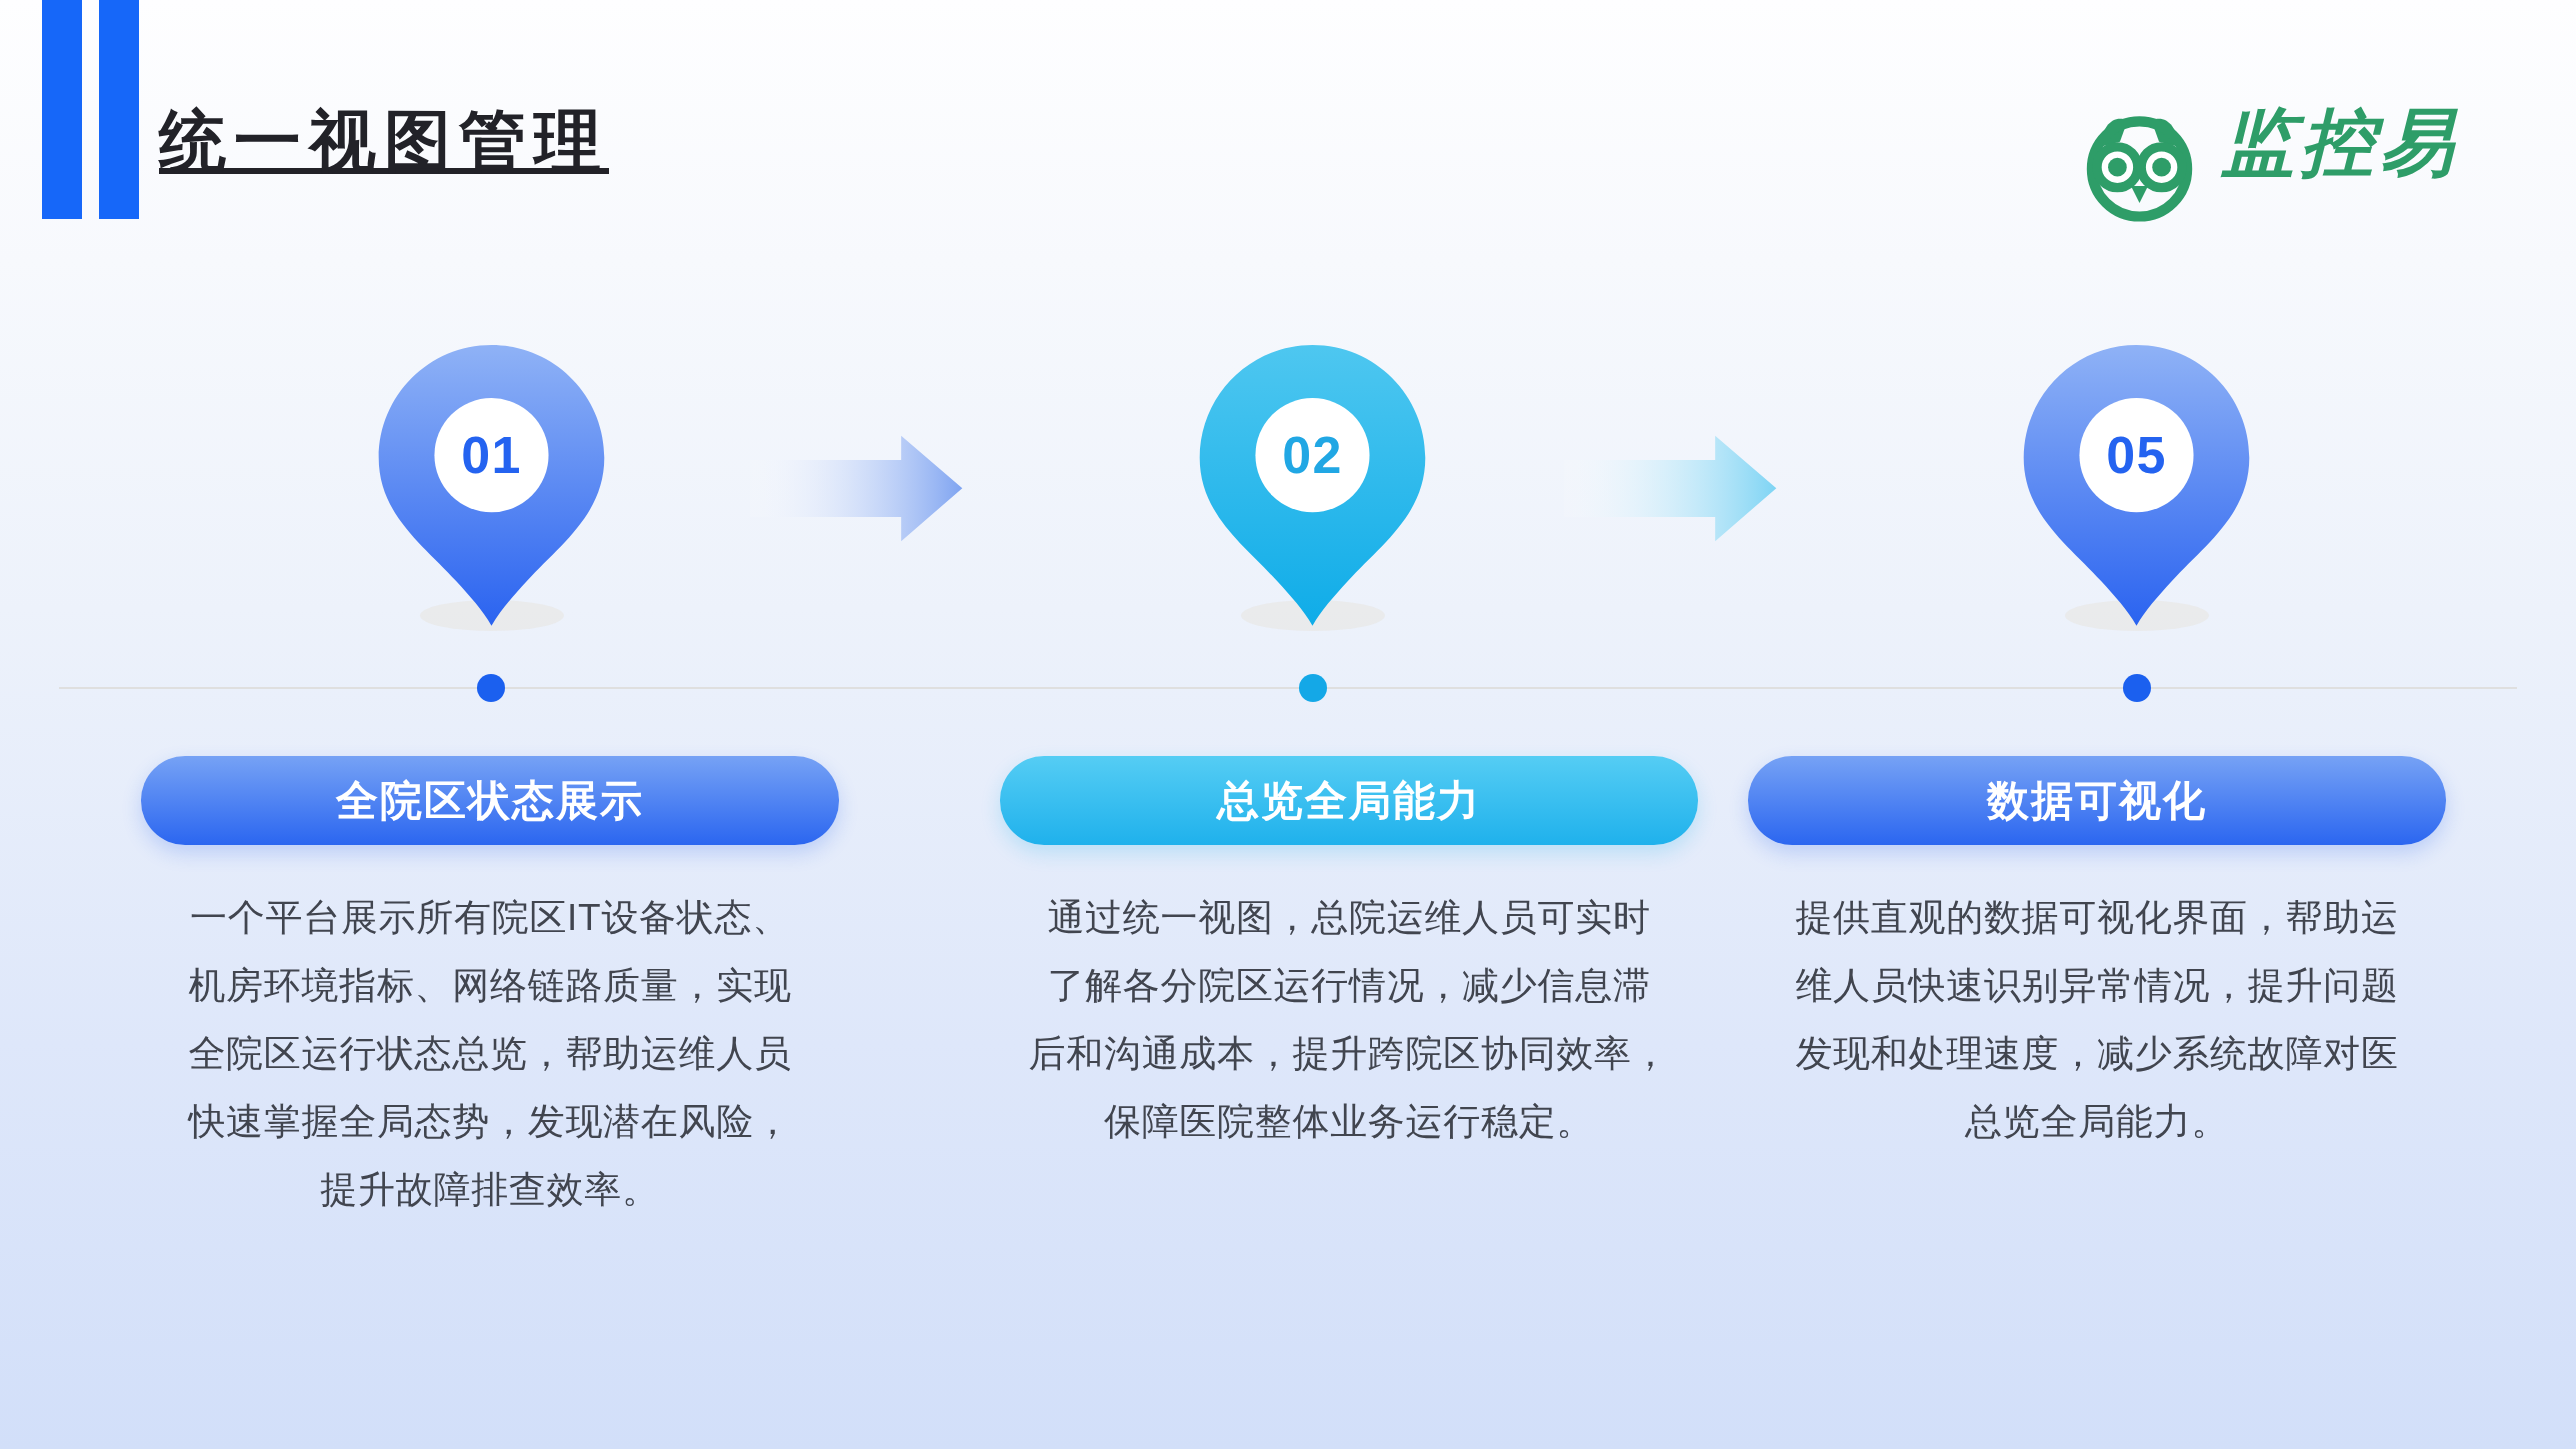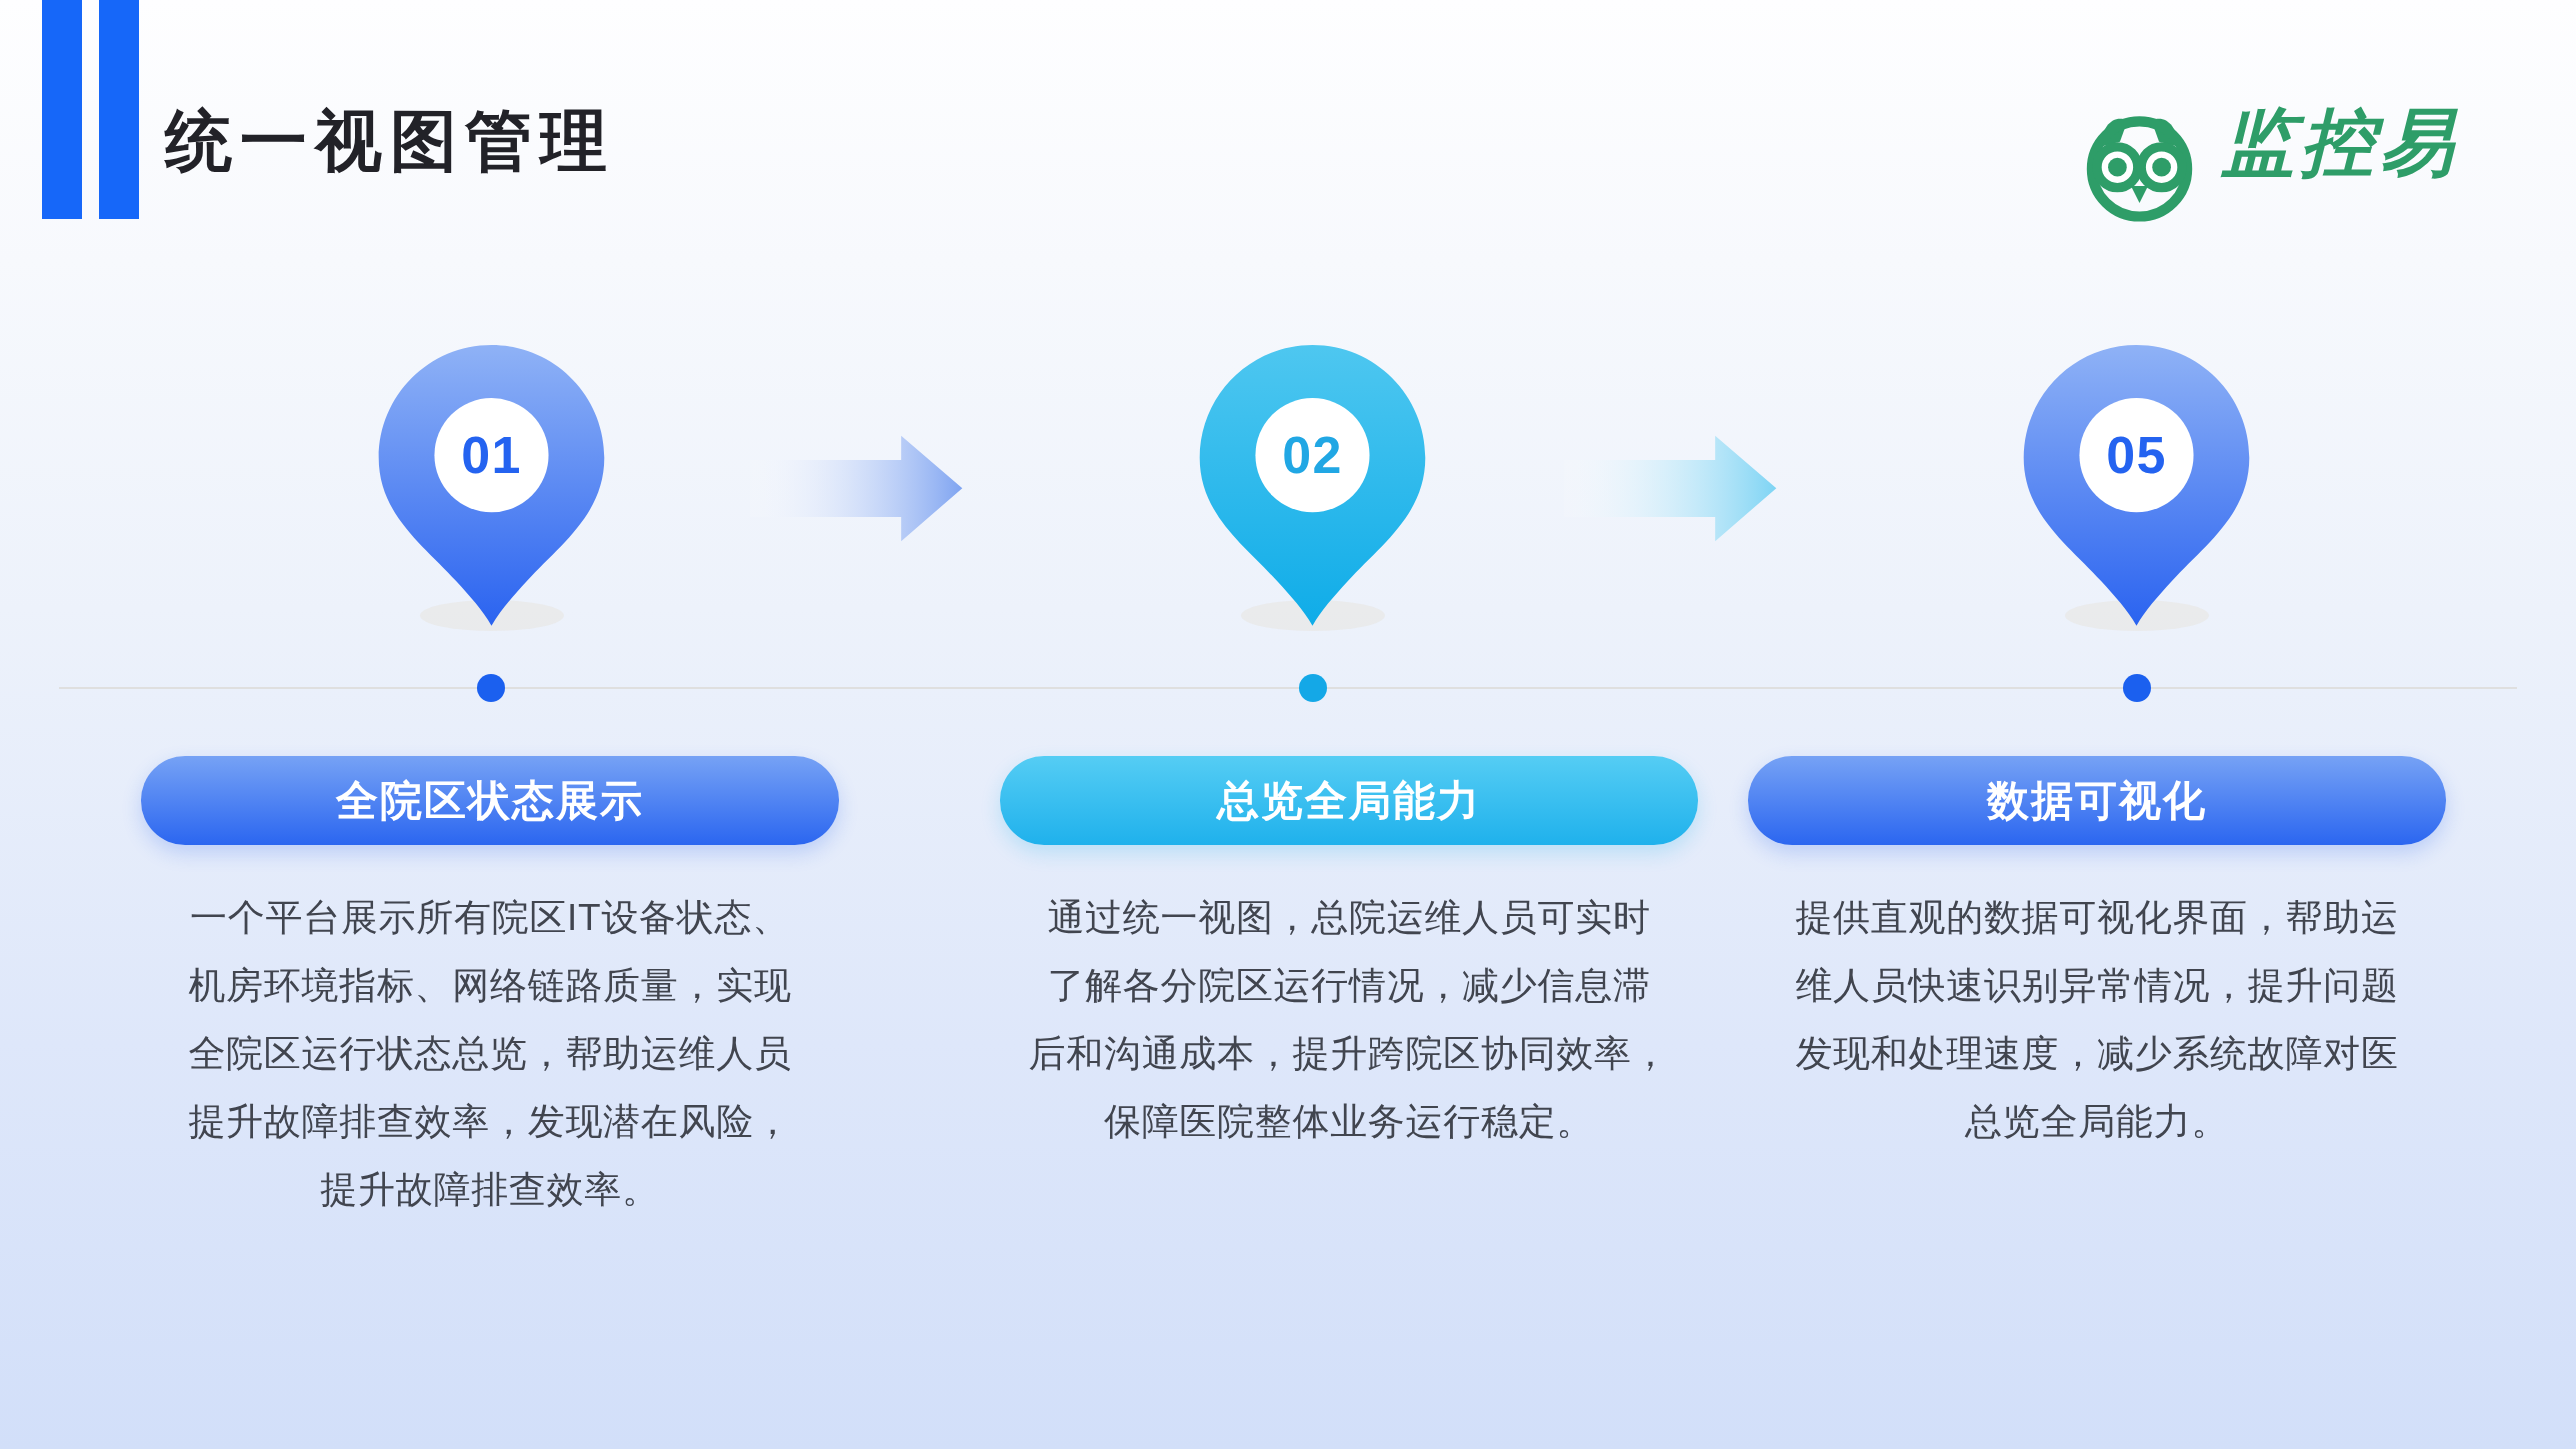--- a/index.html
+++ b/index.html
@@ -9,23 +9,23 @@
     overflow:hidden;
     font-family:"Liberation Sans","DejaVu Sans",sans-serif;
     background:linear-gradient(180deg,#FEFEFF 0%,#F7F9FD 18%,#EDF2FB 42%,#DEE7FA 72%,#D2DFF9 100%);
   }
   
   .bar{position:absolute;top:0;width:40px;height:219px;background:#1667F9;}
   .bar1{left:42px;}
   .bar2{left:99px;}
   
   .title{
-    position:absolute;left:165px;top:107px;margin:0;
+    position:absolute;left:159px;top:107px;margin:0;
     font-size:67px;font-weight:800;letter-spacing:8px;
-    color:#222228;line-height:1;
+    color:#222228;line-height:1;text-decoration:underline;
   }
   
   .logo{position:absolute;left:2080px;top:106px;height:121px;display:flex;align-items:flex-start;gap:22px;font-style:italic;}
   .logo svg{width:119px;height:119px;}
   .logo-text{font-size:74px;font-weight:800;color:#2E9D68;letter-spacing:5.4px;line-height:1;}
   
   .pin{position:absolute;width:231px;height:282px;top:345px;}
   .pin1{left:376px;}
   .pin2{left:1197px;}
   .pin3{left:2021px;}
@@ -148,21 +148,21 @@
   <div class="dot dot1"></div>
   <div class="dot dot2"></div>
   <div class="dot dot3"></div>
 
   <div class="col col1">
     <div class="pill pill-blue">全院区状态展示</div>
     <div class="desc">
       <div>一个平台展示所有院区IT设备状态、</div>
       <div>机房环境指标、网络链路质量，实现</div>
       <div>全院区运行状态总览，帮助运维人员</div>
-      <div>提升故障排查效率，发现潜在风险，</div>
+      <div>快速掌握全局态势，发现潜在风险，</div>
       <div>提升故障排查效率。</div>
     </div>
   </div>
 
   <div class="col col2">
     <div class="pill pill-cyan">总览全局能力</div>
     <div class="desc">
       <div>通过统一视图，总院运维人员可实时</div>
       <div>了解各分院区运行情况，减少信息滞</div>
       <div>后和沟通成本，提升跨院区协同效率，</div>

